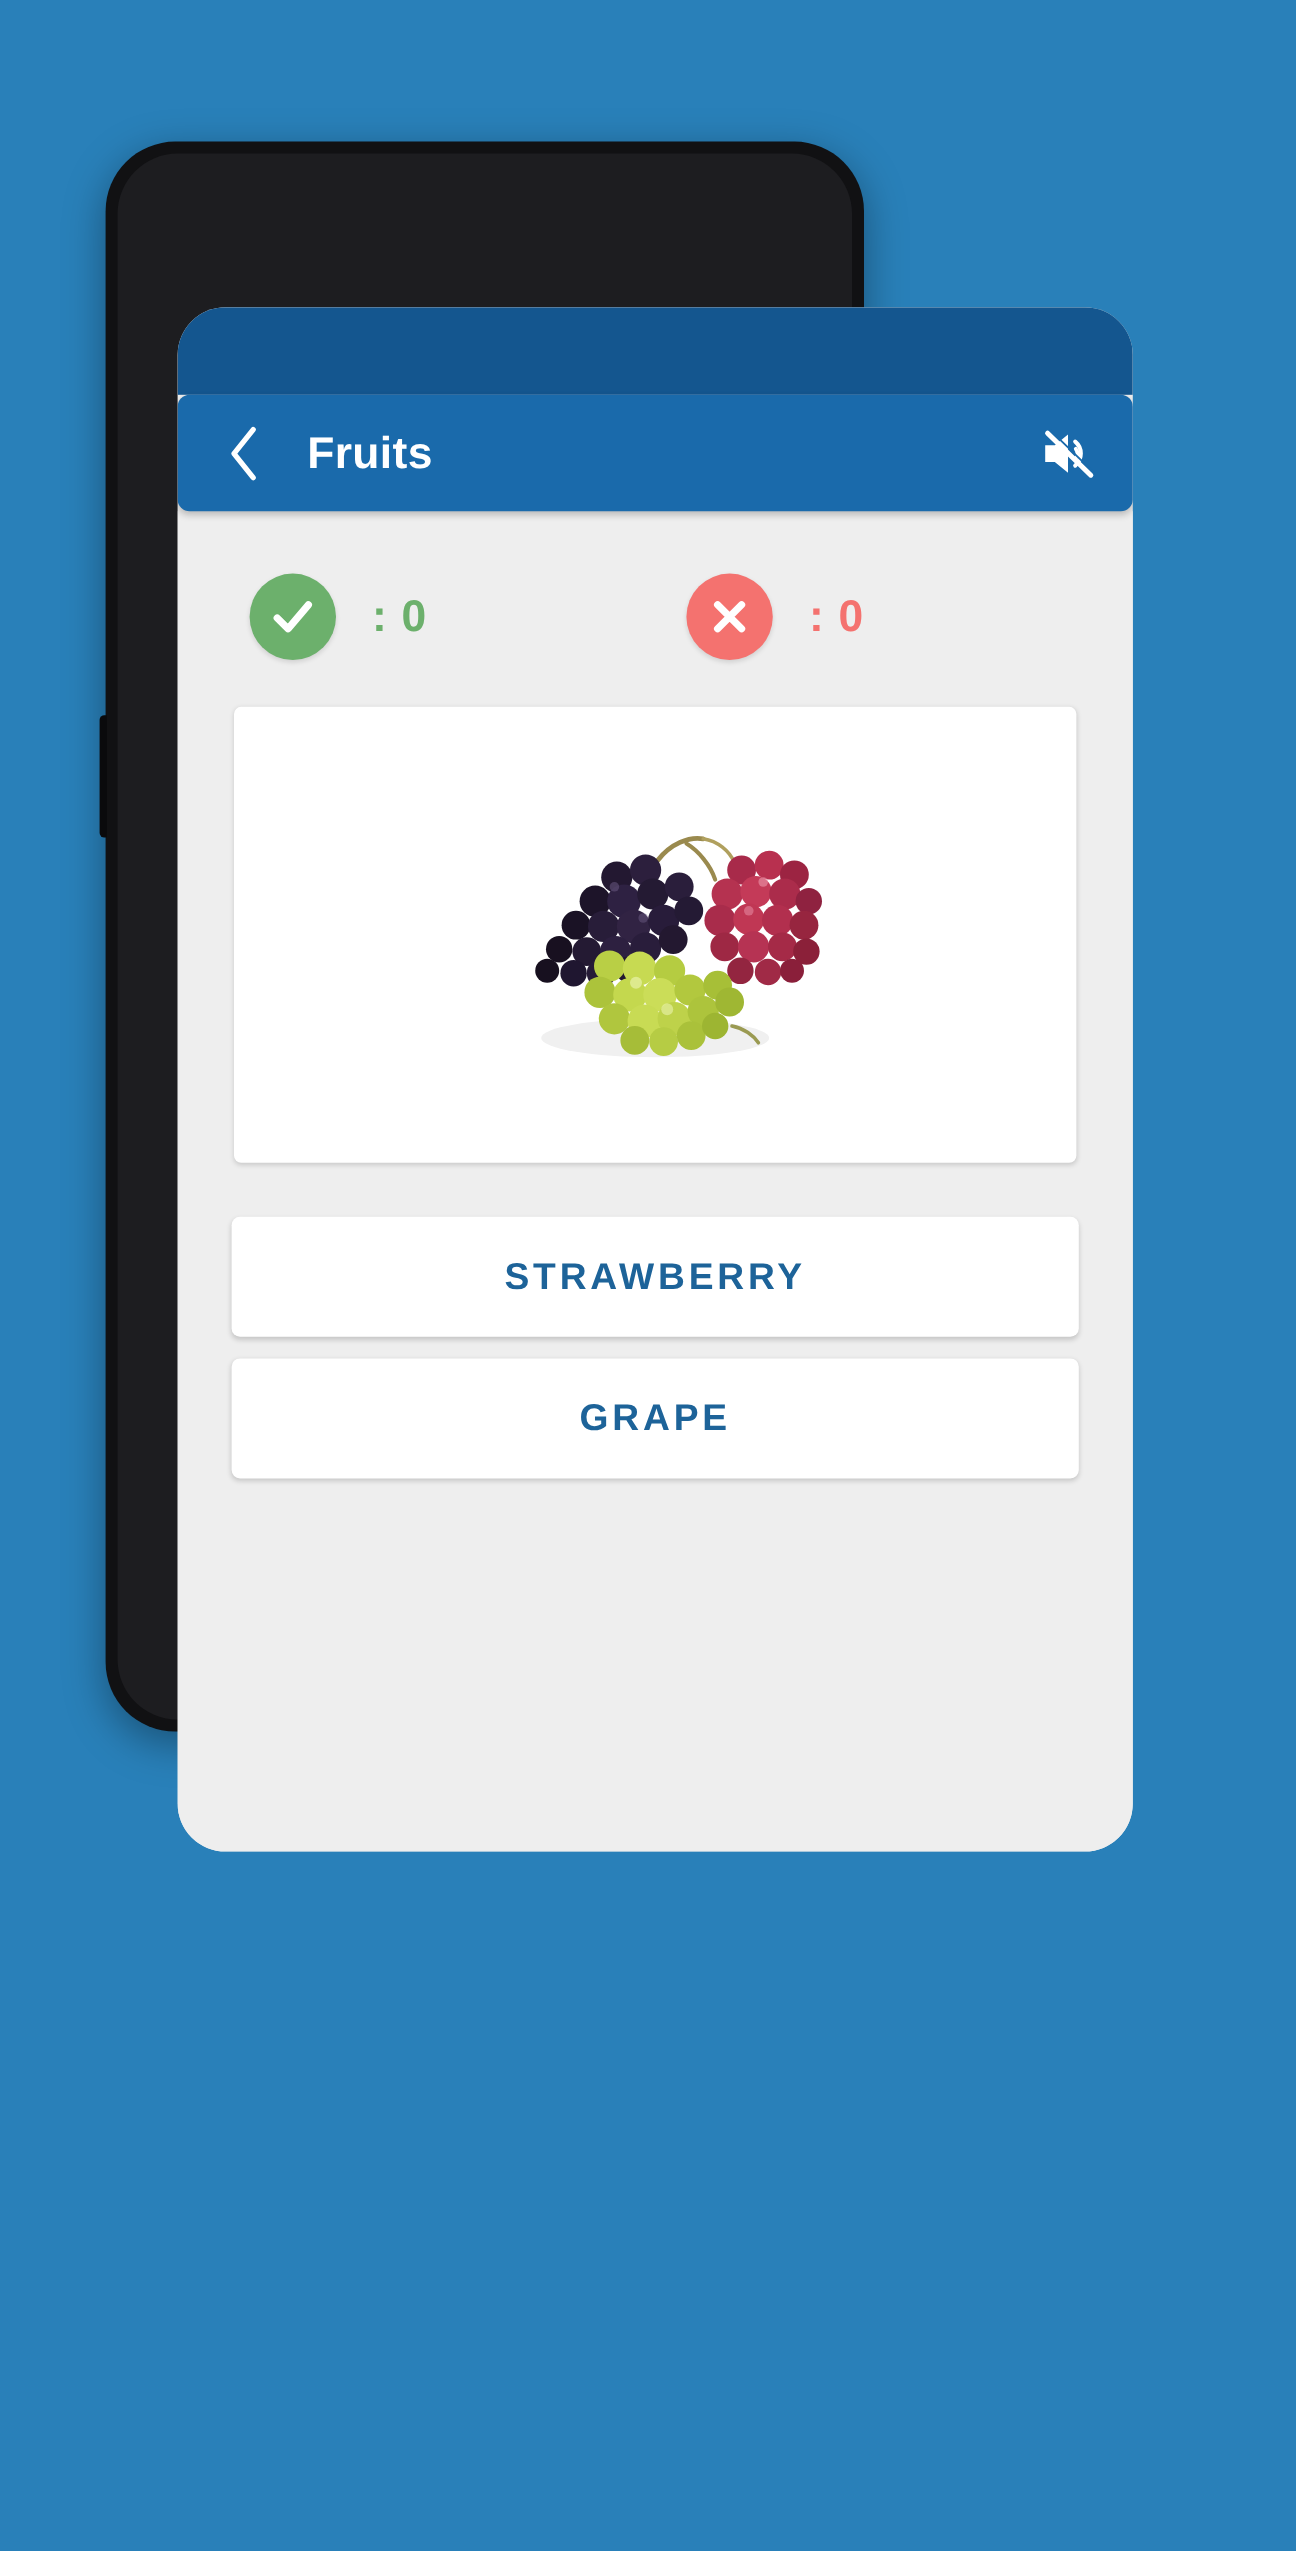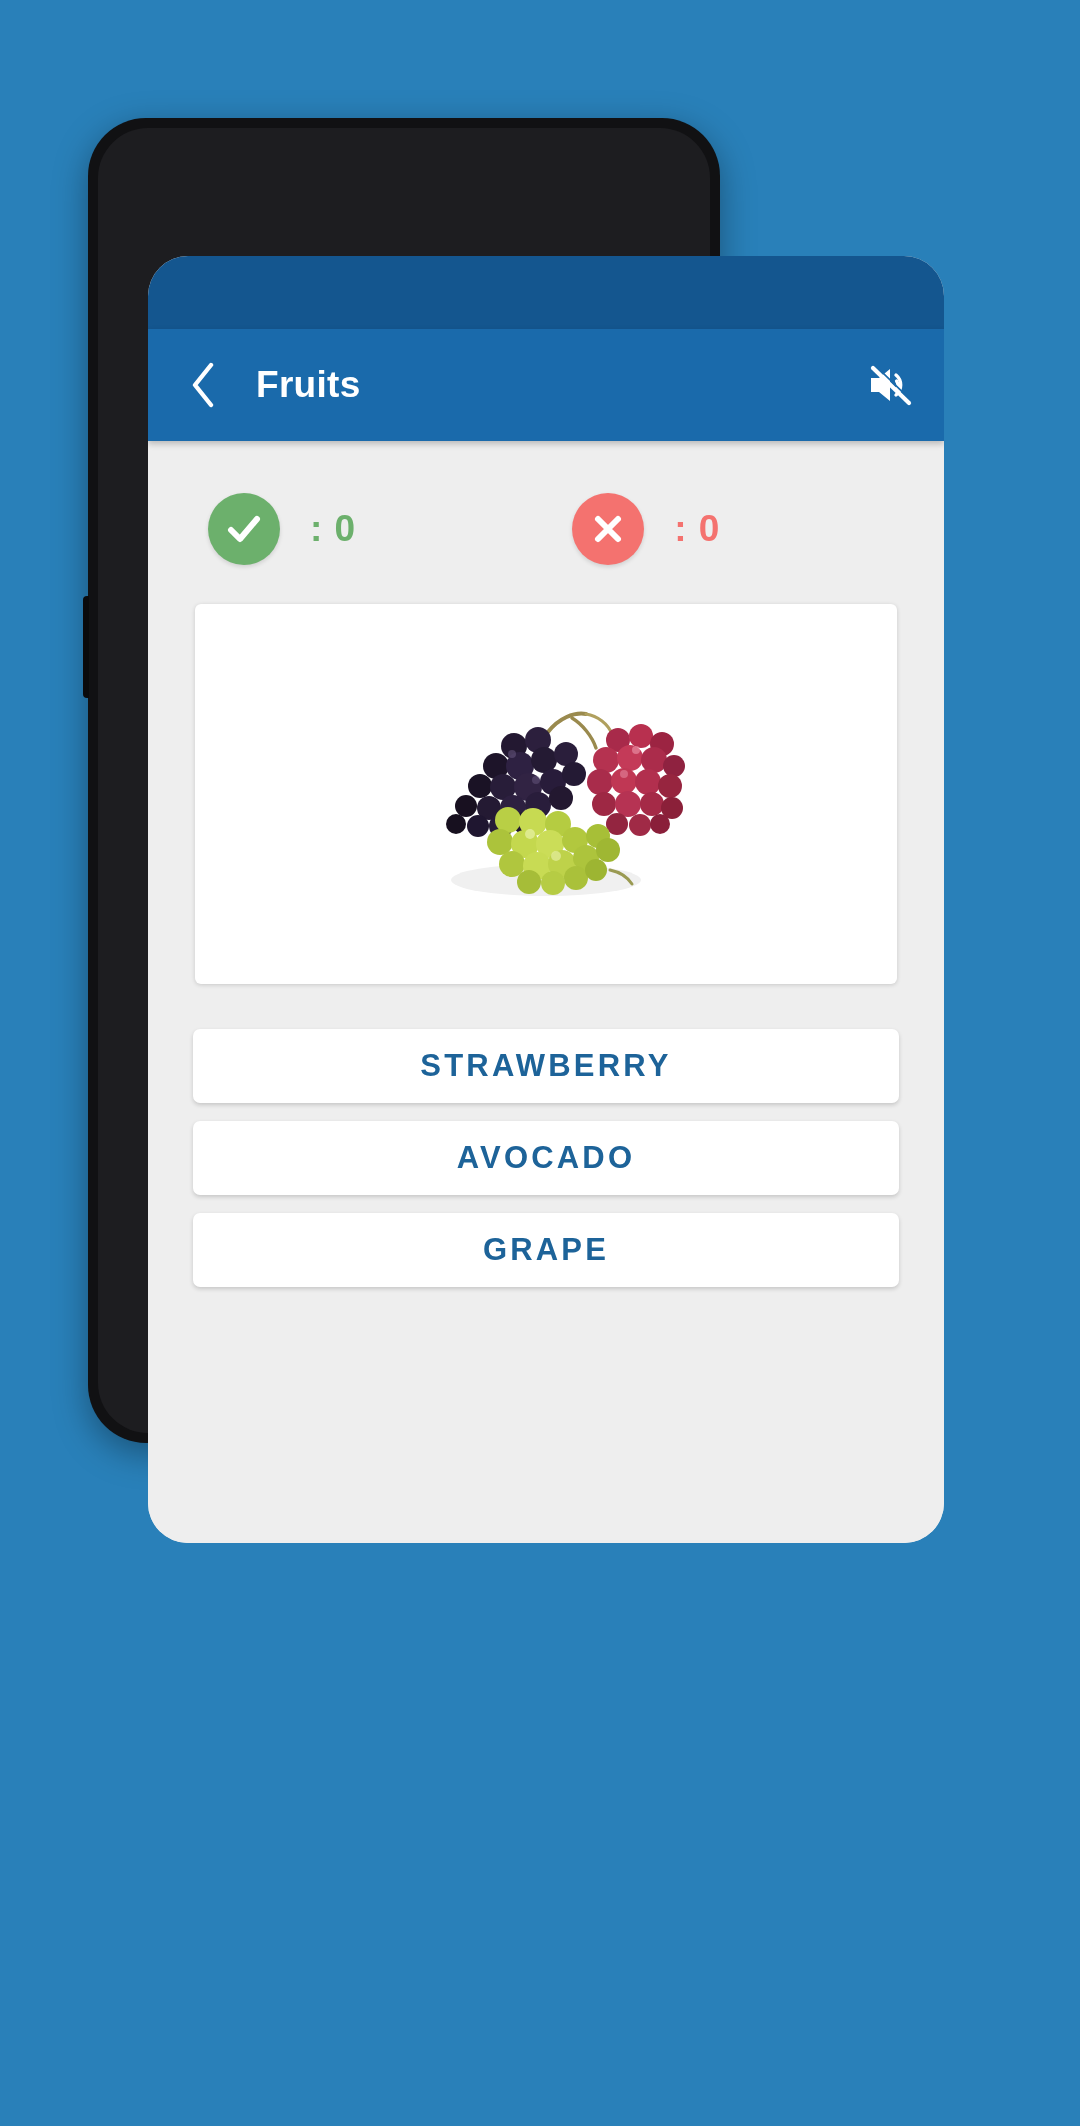--- a/index.html
+++ b/index.html
@@ -67,29 +67,30 @@
   }
 
   
   #status-bar {
     height: 73px;
     background: #14568f;
   }
 
   
   #app-bar {
-    height: 112px;
+    height: 97px;
     background: #1a6aab;
     display: flex;
     align-items: center;
     padding: 0 26px;
     box-sizing: border-box;
     box-shadow: 0 3px 6px rgba(0,0,0,0.22);
     position: relative;
     z-index: 5;
+    border-radius: 10px;
   }
   #back-button {
     width: 56px;
     height: 56px;
     display: flex;
     align-items: center;
     justify-content: center;
     flex: 0 0 auto;
   }
   #app-title {
@@ -165,21 +166,21 @@
   #question-image {
     width: 300px;
     height: 240px;
   }
 
   
   #answers {
     margin: 45px 45px 0 45px;
   }
   .answer-button {
-    height: 74px;
+    height: 100px;
     background: #ffffff;
     border-radius: 7px;
     box-shadow: 0 2px 4px rgba(0,0,0,0.17);
     display: flex;
     align-items: center;
     justify-content: center;
     margin-bottom: 18px;
   }
   .answer-label {
     color: #1d6399;
@@ -322,23 +323,20 @@
             <circle cx="160" cy="182" r="5" fill="#eef6b8" opacity="0.55"></circle>
           </g>
         </svg>
       </div>
 
       <div id="answers">
         <div class="answer-button">
           <span class="answer-label">STRAWBERRY</span>
         </div>
         <div class="answer-button">
-          <span class="answer-label">AVOCADO</span>
-        </div>
-        <div class="answer-button">
           <span class="answer-label">GRAPE</span>
         </div>
       </div>
 
     </div>
 
   </div>
 </div>
 
 </body></html>

